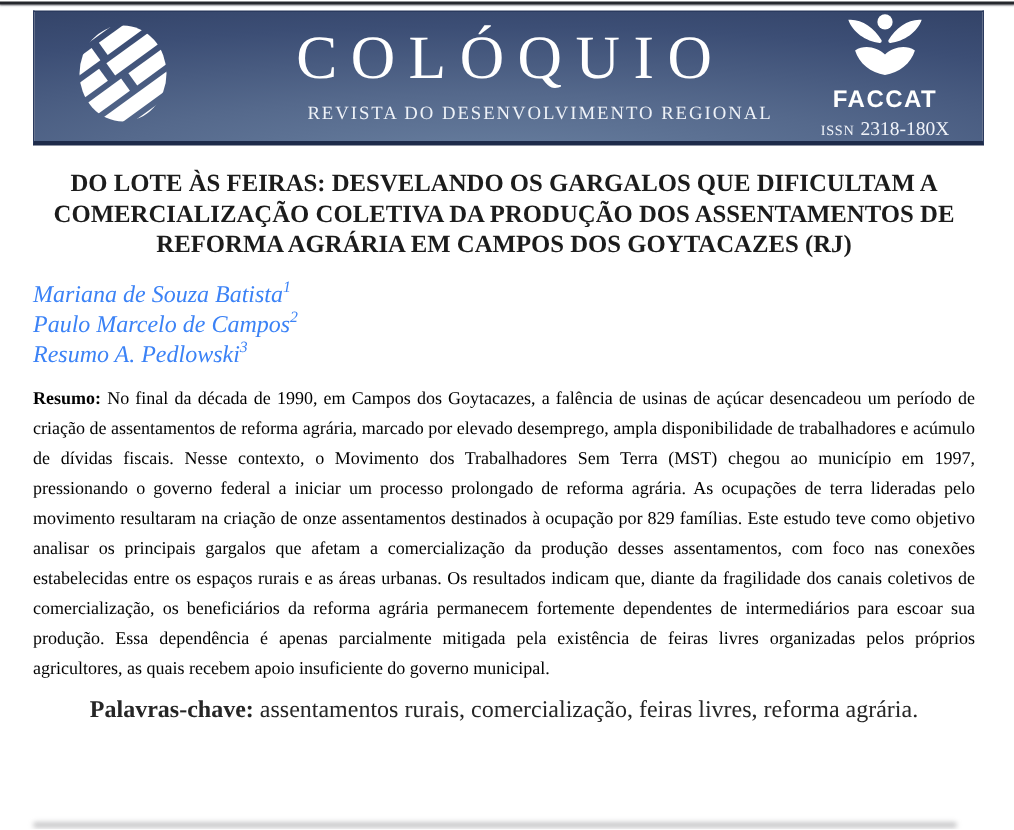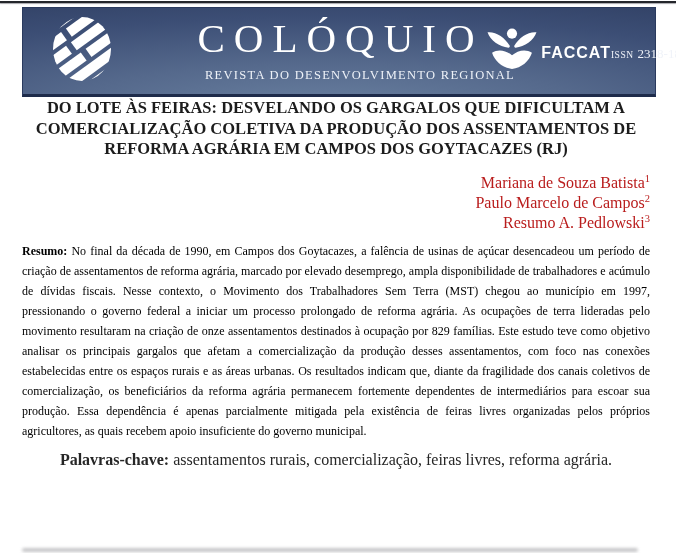--- a/index.html
+++ b/index.html
@@ -54,21 +54,21 @@
   .journal-subtitle {
     color: #eef2f8;
     font-size: 12.5px;
     letter-spacing: 1.3px;
     margin-top: 7px;
     white-space: nowrap;
     margin-left: 48px;
   }
   .banner-right {
     width: 118px;
-    display: flex; flex-direction: row;
+    display: flex; flex-direction: column;
     align-items: center; justify-content: center;
     padding-right: 6px;
   }
   .faccat-wordmark {
     color: #ffffff;
     font-family: "Liberation Sans", sans-serif;
     font-weight: bold;
     font-size: 16px;
     letter-spacing: 1px;
     line-height: 1;
@@ -78,38 +78,38 @@
     color: #f0f3f9;
     margin-top: 3px;
     line-height: 1;
     white-space: nowrap;
   }
   .issn-label { font-size: 9.5px; letter-spacing: 0.5px; }
   .issn-number { font-size: 13px; }
   
   .content {
     position: absolute;
-    left: 22px; top: 98px;
+    left: 22px; top: 112px;
     width: 628px;
   }
   .article-title {
     margin: 0;
     font-size: 16.5px;
     font-weight: bold;
     text-align: center;
     line-height: 20.5px;
     color: #1c1c1c;
     padding: 0 8px;
   }
   .authors {
     margin-top: 13px;
-    text-align: right;
     font-size: 16px;
     line-height: 20px;
-    color: #b91c1c;
+    color: #3b82f6;
+    font-style: italic;
   }
   .author-line sup {
     font-size: 10.5px;
     line-height: 0;
   }
   .abstract {
     margin: 8px 0 0 0;
     font-size: 12px;
     line-height: 20px;
     text-align: justify;

